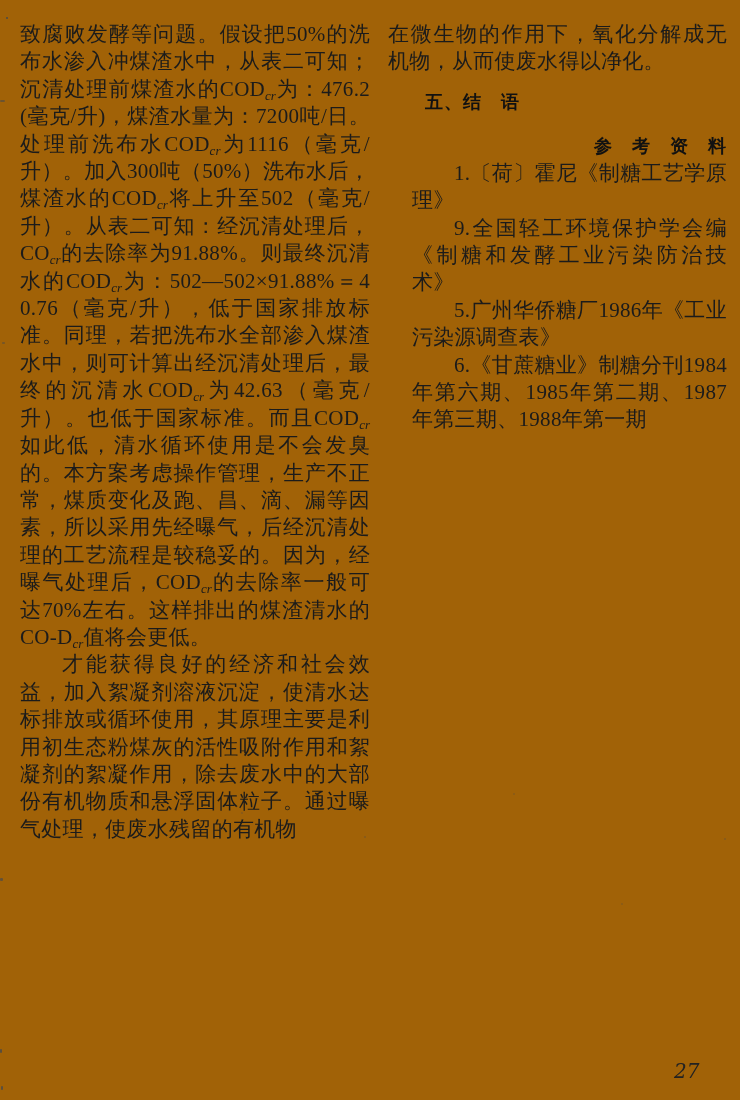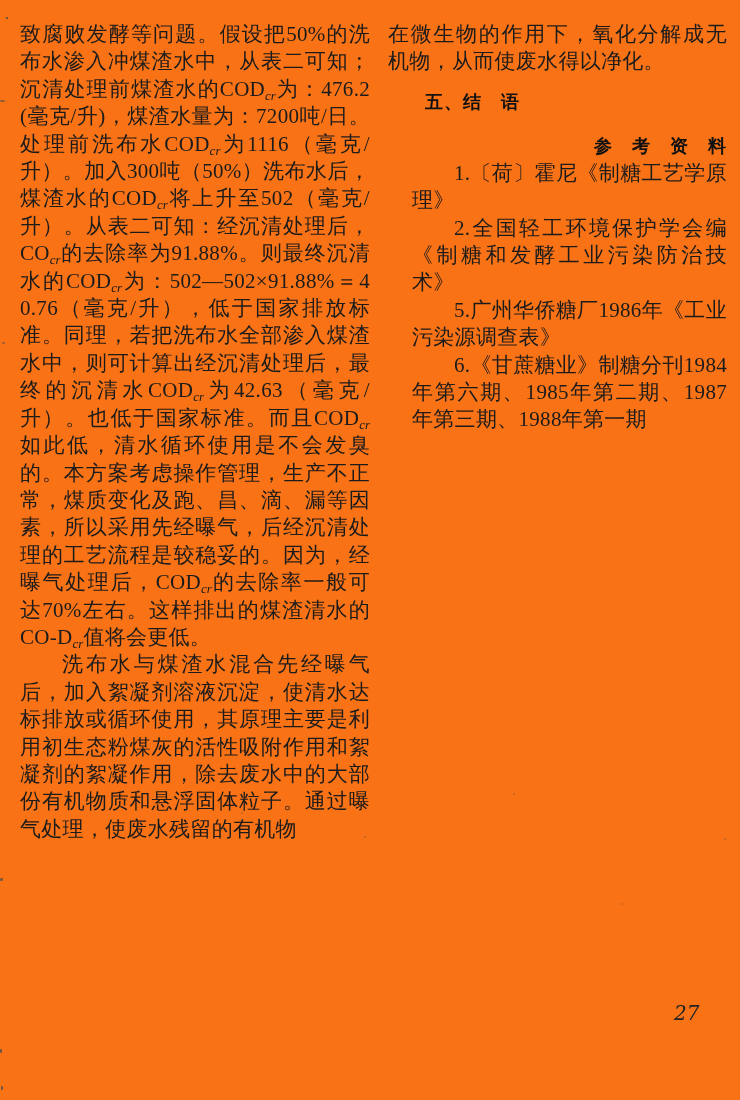--- a/index.html
+++ b/index.html
@@ -4,21 +4,21 @@
 <style>
   html, body {
     margin: 0;
     padding: 0;
     background: #fcfcfa;
   }
   .page {
     position: relative;
     width: 740px;
     height: 1100px;
-    background: #f97316;
+    background: #a16207;
     color: #1b1b1b;
     overflow: hidden;
     font-family: "Liberation Serif", "DejaVu Serif", serif;
   }
   .col {
     position: absolute;
     top: 21px;
   }
   .col-left  { left: 20px;  width: 350px; }
   .col-right { left: 388px; width: 339px; }
@@ -54,54 +54,54 @@
   h2.references-heading {
     margin: 17px 0 0 0;
     padding-left: 0;
     text-align: right;
   }
   .references p.body-text { text-indent: 2em; margin-left: 24px; }
 
   .page-number {
     position: absolute;
     left: 674px;
-    top: 1001px;
+    top: 1059px;
     font-size: 20px;
     font-style: italic;
     color: #222;
     font-family: "DejaVu Serif", serif;
   }
 
   .speck {
     position: absolute;
     background: #4a4a4a;
     border-radius: 1px;
   }
 </style>
 </head>
 <body>
 
 <div class="page">
 
   <div class="col col-left">
     <p class="body-text">致腐败发酵等问题。假设把50%的洗布水渗入冲煤渣水中，从表二可知；沉清处理前煤渣水的COD<sub>cr</sub>为：476.2(毫克/升)，煤渣水量为：7200吨/日。处理前洗布水COD<sub>cr</sub>为1116（毫克/升）。加入300吨（50%）洗布水后，煤渣水的COD<sub>cr</sub>将上升至502（毫克/升）。从表二可知：经沉清处理后，CO<sub>cr</sub>的去除率为91.88%。则最终沉清水的COD<sub>cr</sub>为：502—502×91.88%＝40.76（毫克/升），低于国家排放标准。同理，若把洗布水全部渗入煤渣水中，则可计算出经沉清处理后，最终的沉清水COD<sub>cr</sub>为42.63（毫克/升）。也低于国家标准。而且COD<sub>cr</sub>如此低，清水循环使用是不会发臭的。本方案考虑操作管理，生产不正常，煤质变化及跑、昌、滴、漏等因素，所以采用先经曝气，后经沉清处理的工艺流程是较稳妥的。因为，经曝气处理后，COD<sub>cr</sub>的去除率一般可达70%左右。这样排出的煤渣清水的CO-D<sub>cr</sub>值将会更低。</p>
-    <p class="body-text indent">洗布水与煤渣水混合先经曝气后，加入絮凝剂溶液沉淀，使清水达标排放或循环使用，其原理主要是利用初生态粉煤灰的活性吸附作用和絮凝剂的絮凝作用，除去废水中的大部份有机物质和悬浮固体粒子。通过曝气处理，使废水残留的有机物</p>
+    <p class="body-text indent">才能获得良好的经济和社会效益，加入絮凝剂溶液沉淀，使清水达标排放或循环使用，其原理主要是利用初生态粉煤灰的活性吸附作用和絮凝剂的絮凝作用，除去废水中的大部份有机物质和悬浮固体粒子。通过曝气处理，使废水残留的有机物</p>
   </div>
 
   <div class="col col-right">
     <p class="body-text">在微生物的作用下，氧化分解成无机物，从而使废水得以净化。</p>
 
     <h2 class="section-heading">五、结　语</h2>
 
 
     <h2 class="section-heading references-heading">参　考　资　料</h2>
 
     <div class="references">
       <p class="body-text">1.〔荷〕霍尼《制糖工艺学原理》</p>
-      <p class="body-text">2.全国轻工环境保护学会编《制糖和发酵工业污染防治技术》</p>
+      <p class="body-text">9.全国轻工环境保护学会编《制糖和发酵工业污染防治技术》</p>
       <p class="body-text">5.广州华侨糖厂1986年《工业污染源调查表》</p>
       <p class="body-text">6.《甘蔗糖业》制糖分刊1984年第六期、1985年第二期、1987年第三期、1988年第一期</p>
     </div>
   </div>
 
   <div class="page-number">27</div>
 
   <div class="speck" style="left:6px;  top:17px;   width:2px; height:2px;"></div>
   <div class="speck" style="left:0px;  top:100px;  width:5px; height:2px; opacity:.6;"></div>
   <div class="speck" style="left:2px;  top:342px;  width:3px; height:2px; opacity:.5;"></div>

